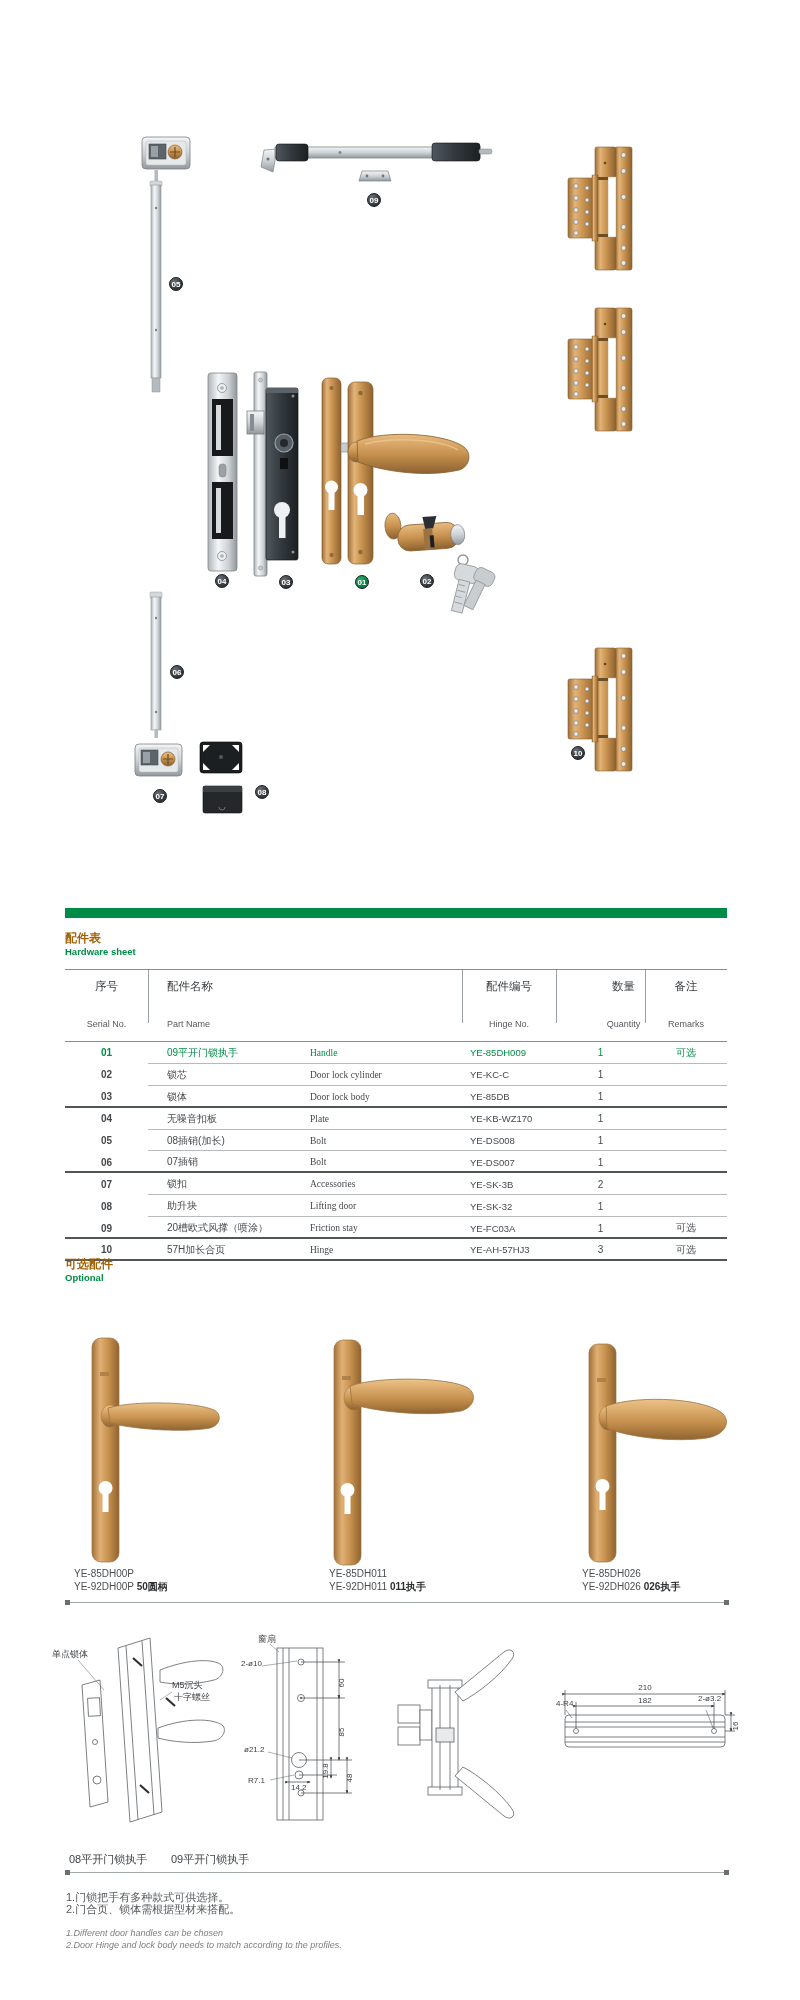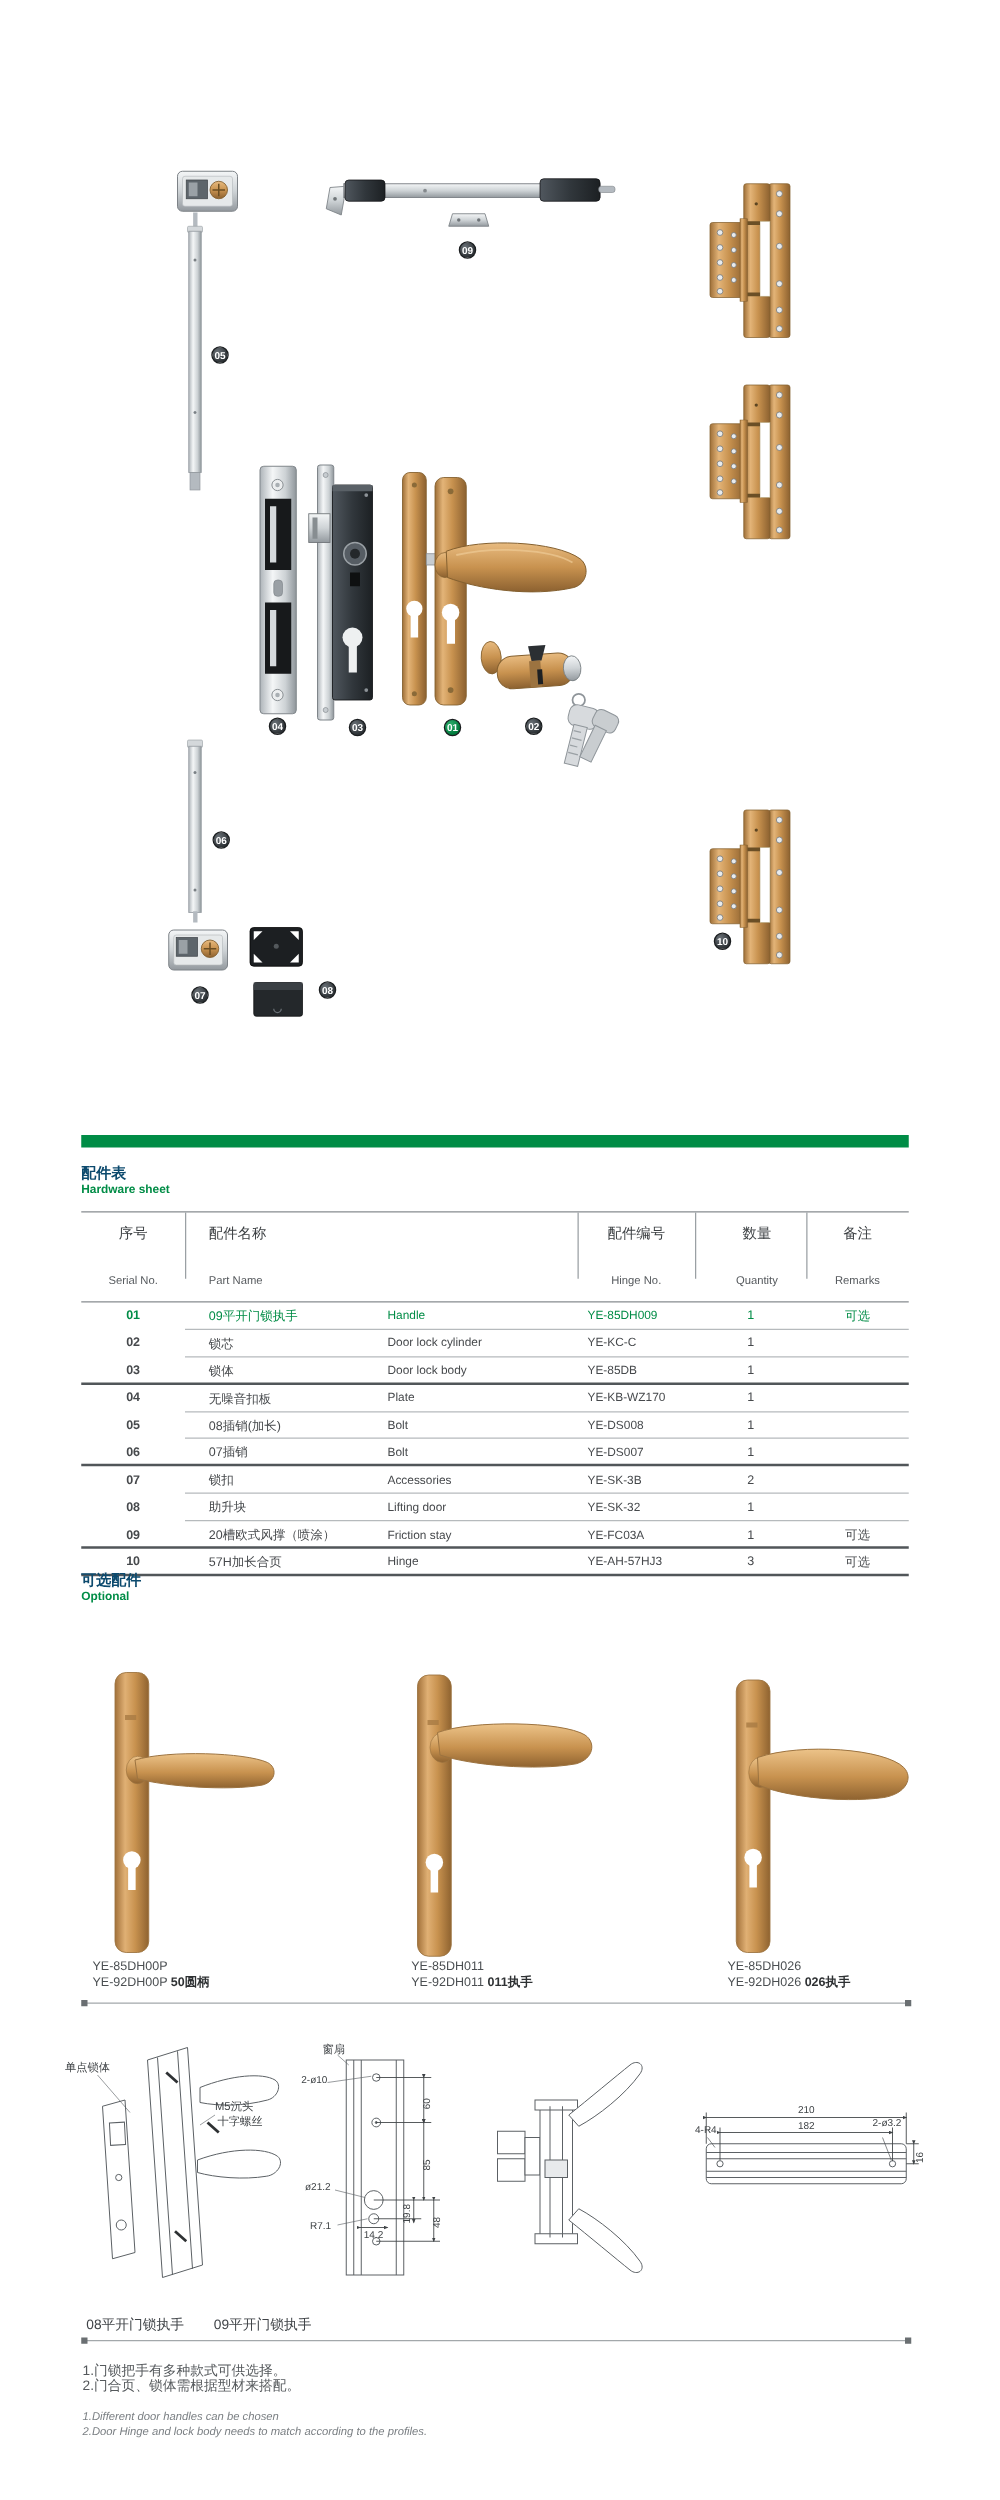--- a/index.html
+++ b/index.html
@@ -6,34 +6,34 @@
   body{width:800px;height:2000px;position:relative;font-family:"Liberation Sans",sans-serif;overflow:hidden;}
   .abs{position:absolute;}
   
   .badge{position:absolute;width:14px;height:14px;border-radius:50%;
     background:radial-gradient(circle at 35% 30%,#6a7177,#2e3337 70%);
     color:#fff;font-size:8px;font-weight:bold;line-height:14px;text-align:center;
     border:0.5px solid #1a1d1f;box-sizing:border-box;}
   .badge.green{background:radial-gradient(circle at 35% 30%,#2fae6e,#007a3c 70%);border-color:#0057-2a;}
   
   .green-bar{position:absolute;left:65px;top:908px;width:662px;height:10px;background:#008C46;}
-  .t-cn{position:absolute;color:#0c4a6e;font-weight:bold;font-size:12px;}
+  .t-cn{position:absolute;color:#a16207;font-weight:bold;font-size:12px;}
   .t-en{position:absolute;color:#008C46;font-weight:bold;font-size:9.5px;}
   
   .tbl{position:absolute;left:65px;top:969px;width:662px;color:#46494c;}
   .thead{position:relative;height:73px;border-top:1.5px solid #878c90;border-bottom:1.5px solid #878c90;box-sizing:border-box;}
   .hcol{position:absolute;top:0;height:100%;text-align:center;}
   .hcn{font-size:11.5px;color:#3b3f42;margin-top:9px;}
   .hen{font-size:9px;color:#55595d;margin-top:25px;}
   .hleft{text-align:left;}
   .vline{position:absolute;top:0;width:1px;height:53px;background:#9aa0a4;}
   .trow{position:relative;height:21.9px;display:flex;align-items:center;font-size:10px;}
   .trow .c-serial{width:83px;text-align:center;font-weight:bold;}
   .trow .c-namecn{width:143px;padding-left:19px;box-sizing:content-box;}
-  .trow .c-nameen{width:152px;font-size:9.5px;}
+  .trow .c-nameen{width:152px;font-size:9.5px;font-family:Liberation Serif, serif;}
   .trow .c-part{width:94px;padding-left:8px;box-sizing:border-box;font-size:9.5px;}
   .trow .c-qty{width:89px;text-align:center;}
   .trow .c-rem{width:82px;text-align:center;}
   .trow.hl{color:#008C46;}
   .sep{position:absolute;bottom:0;left:83px;right:0;height:1px;background:#b6babd;}
   .sep.thick{left:0;height:2px;background:#515659;}
   
   .opt-label{position:absolute;font-size:10px;color:#4b4f52;line-height:12.5px;white-space:nowrap;}
   .opt-label b{color:#2e3133;}
   
@@ -267,21 +267,21 @@
       <div class="hen">Serial No.</div>
     </div>
     <div class="hcol hleft" style="left:102px;width:200px">
       <div class="hcn">配件名称</div>
       <div class="hen">Part Name</div>
     </div>
     <div class="hcol" style="left:397px;width:94px">
       <div class="hcn">配件编号</div>
       <div class="hen">Hinge No.</div>
     </div>
-    <div class="hcol" style="left:496px;width:89px">
+    <div class="hcol" style="left:514px;width:89px">
       <div class="hcn">数量</div>
       <div class="hen">Quantity</div>
     </div>
     <div class="hcol" style="left:580px;width:82px">
       <div class="hcn">备注</div>
       <div class="hen">Remarks</div>
     </div>
     <div class="vline" style="left:83px"></div>
     <div class="vline" style="left:397px"></div>
     <div class="vline" style="left:491px"></div>

